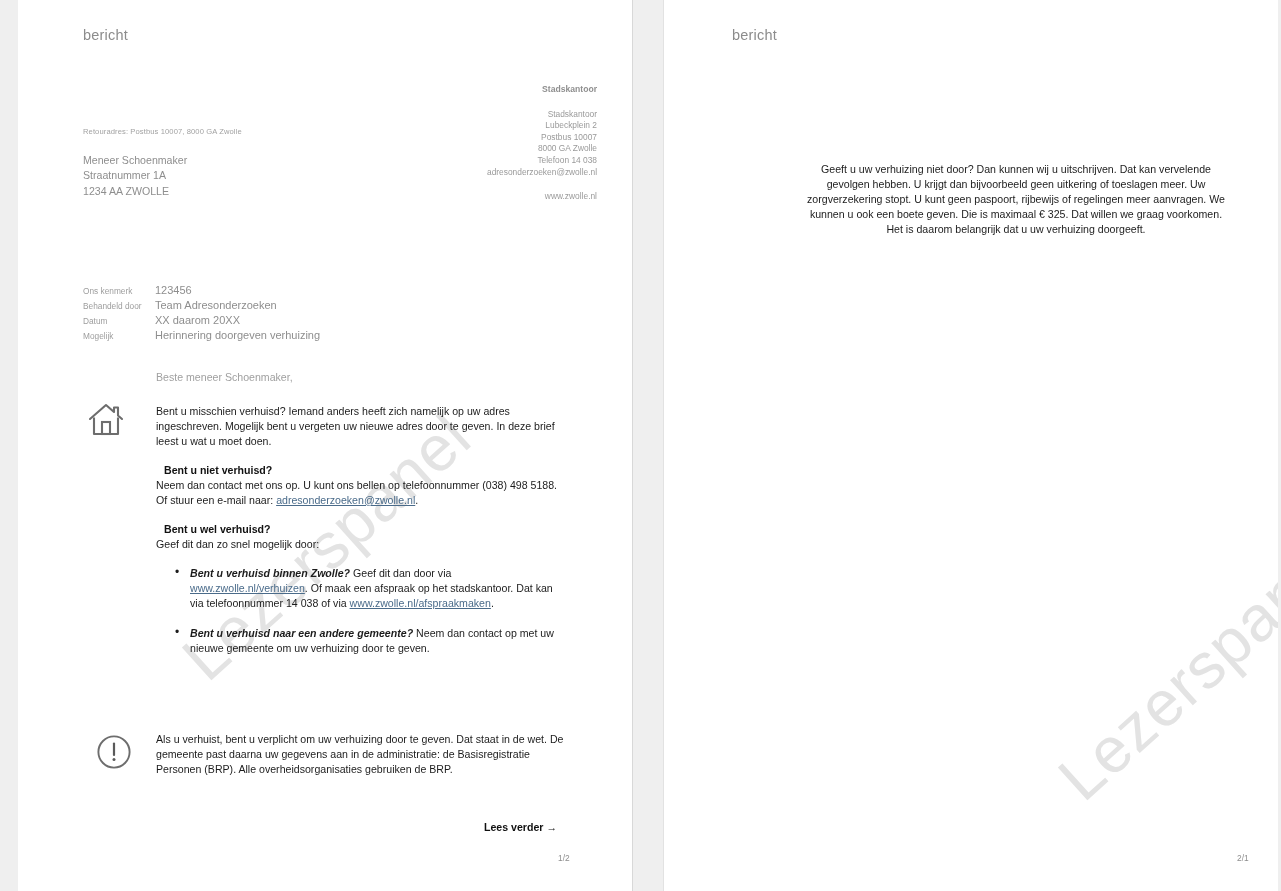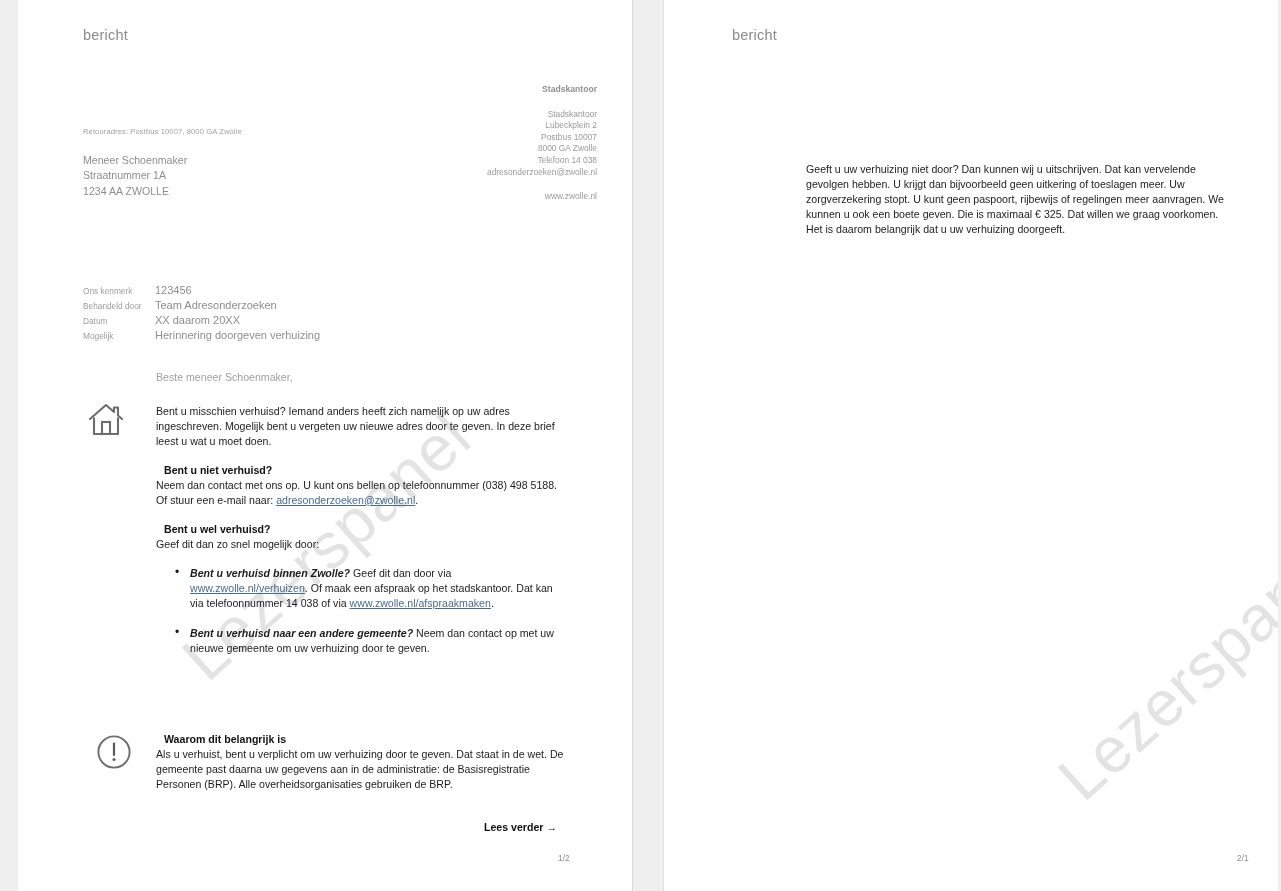--- a/index.html
+++ b/index.html
@@ -204,21 +204,21 @@
   .pagenum-2 { left: 1189px; top: 853px; }
 
   
   .p2block {
     position: absolute;
     width: 420px;
     font-size: 10.6px;
     color: #1c1c1c;
     line-height: 14.9px;
   }
-  .p2block p { margin: 0; }
+  .p2block p { margin: 0; text-align: center; }
 </style>
 </head>
 <body>
 
 <div class="viewer">
 
   <div class="page page-1">
 
     <div class="watermark wm-1">Lezerspanel</div>
 
@@ -297,21 +297,20 @@
 
       <div class="icon-box" style="left:78px; top:734px;">
         <svg width="36" height="36" viewBox="0 0 36 36">
           <circle cx="18" cy="18" r="15.6" fill="none" stroke="#6d6d6d" stroke-width="1.9"></circle>
           <line x1="18" y1="9.5" x2="18" y2="21" stroke="#5a5a5a" stroke-width="2.2" stroke-linecap="round"></line>
           <circle cx="18" cy="25.4" r="1.5" fill="#5a5a5a"></circle>
         </svg>
       </div>
 
       <div class="block" style="top:732px;">
-        <h4>Waarom dit belangrijk is</h4>
         <p>Als u verhuist, bent u verplicht om uw verhuizing door te geven. Dat staat in de wet. De gemeente past daarna uw gegevens aan in de administratie: de Basisregistratie Personen (BRP). Alle overheidsorganisaties gebruiken de BRP.</p>
       </div>
 
       <div class="lees-verder">Lees verder →</div>
       <div class="pagenum pagenum-1">1/2</div>
     </div>
   </div>
 
   <div class="gutter"></div>
 

